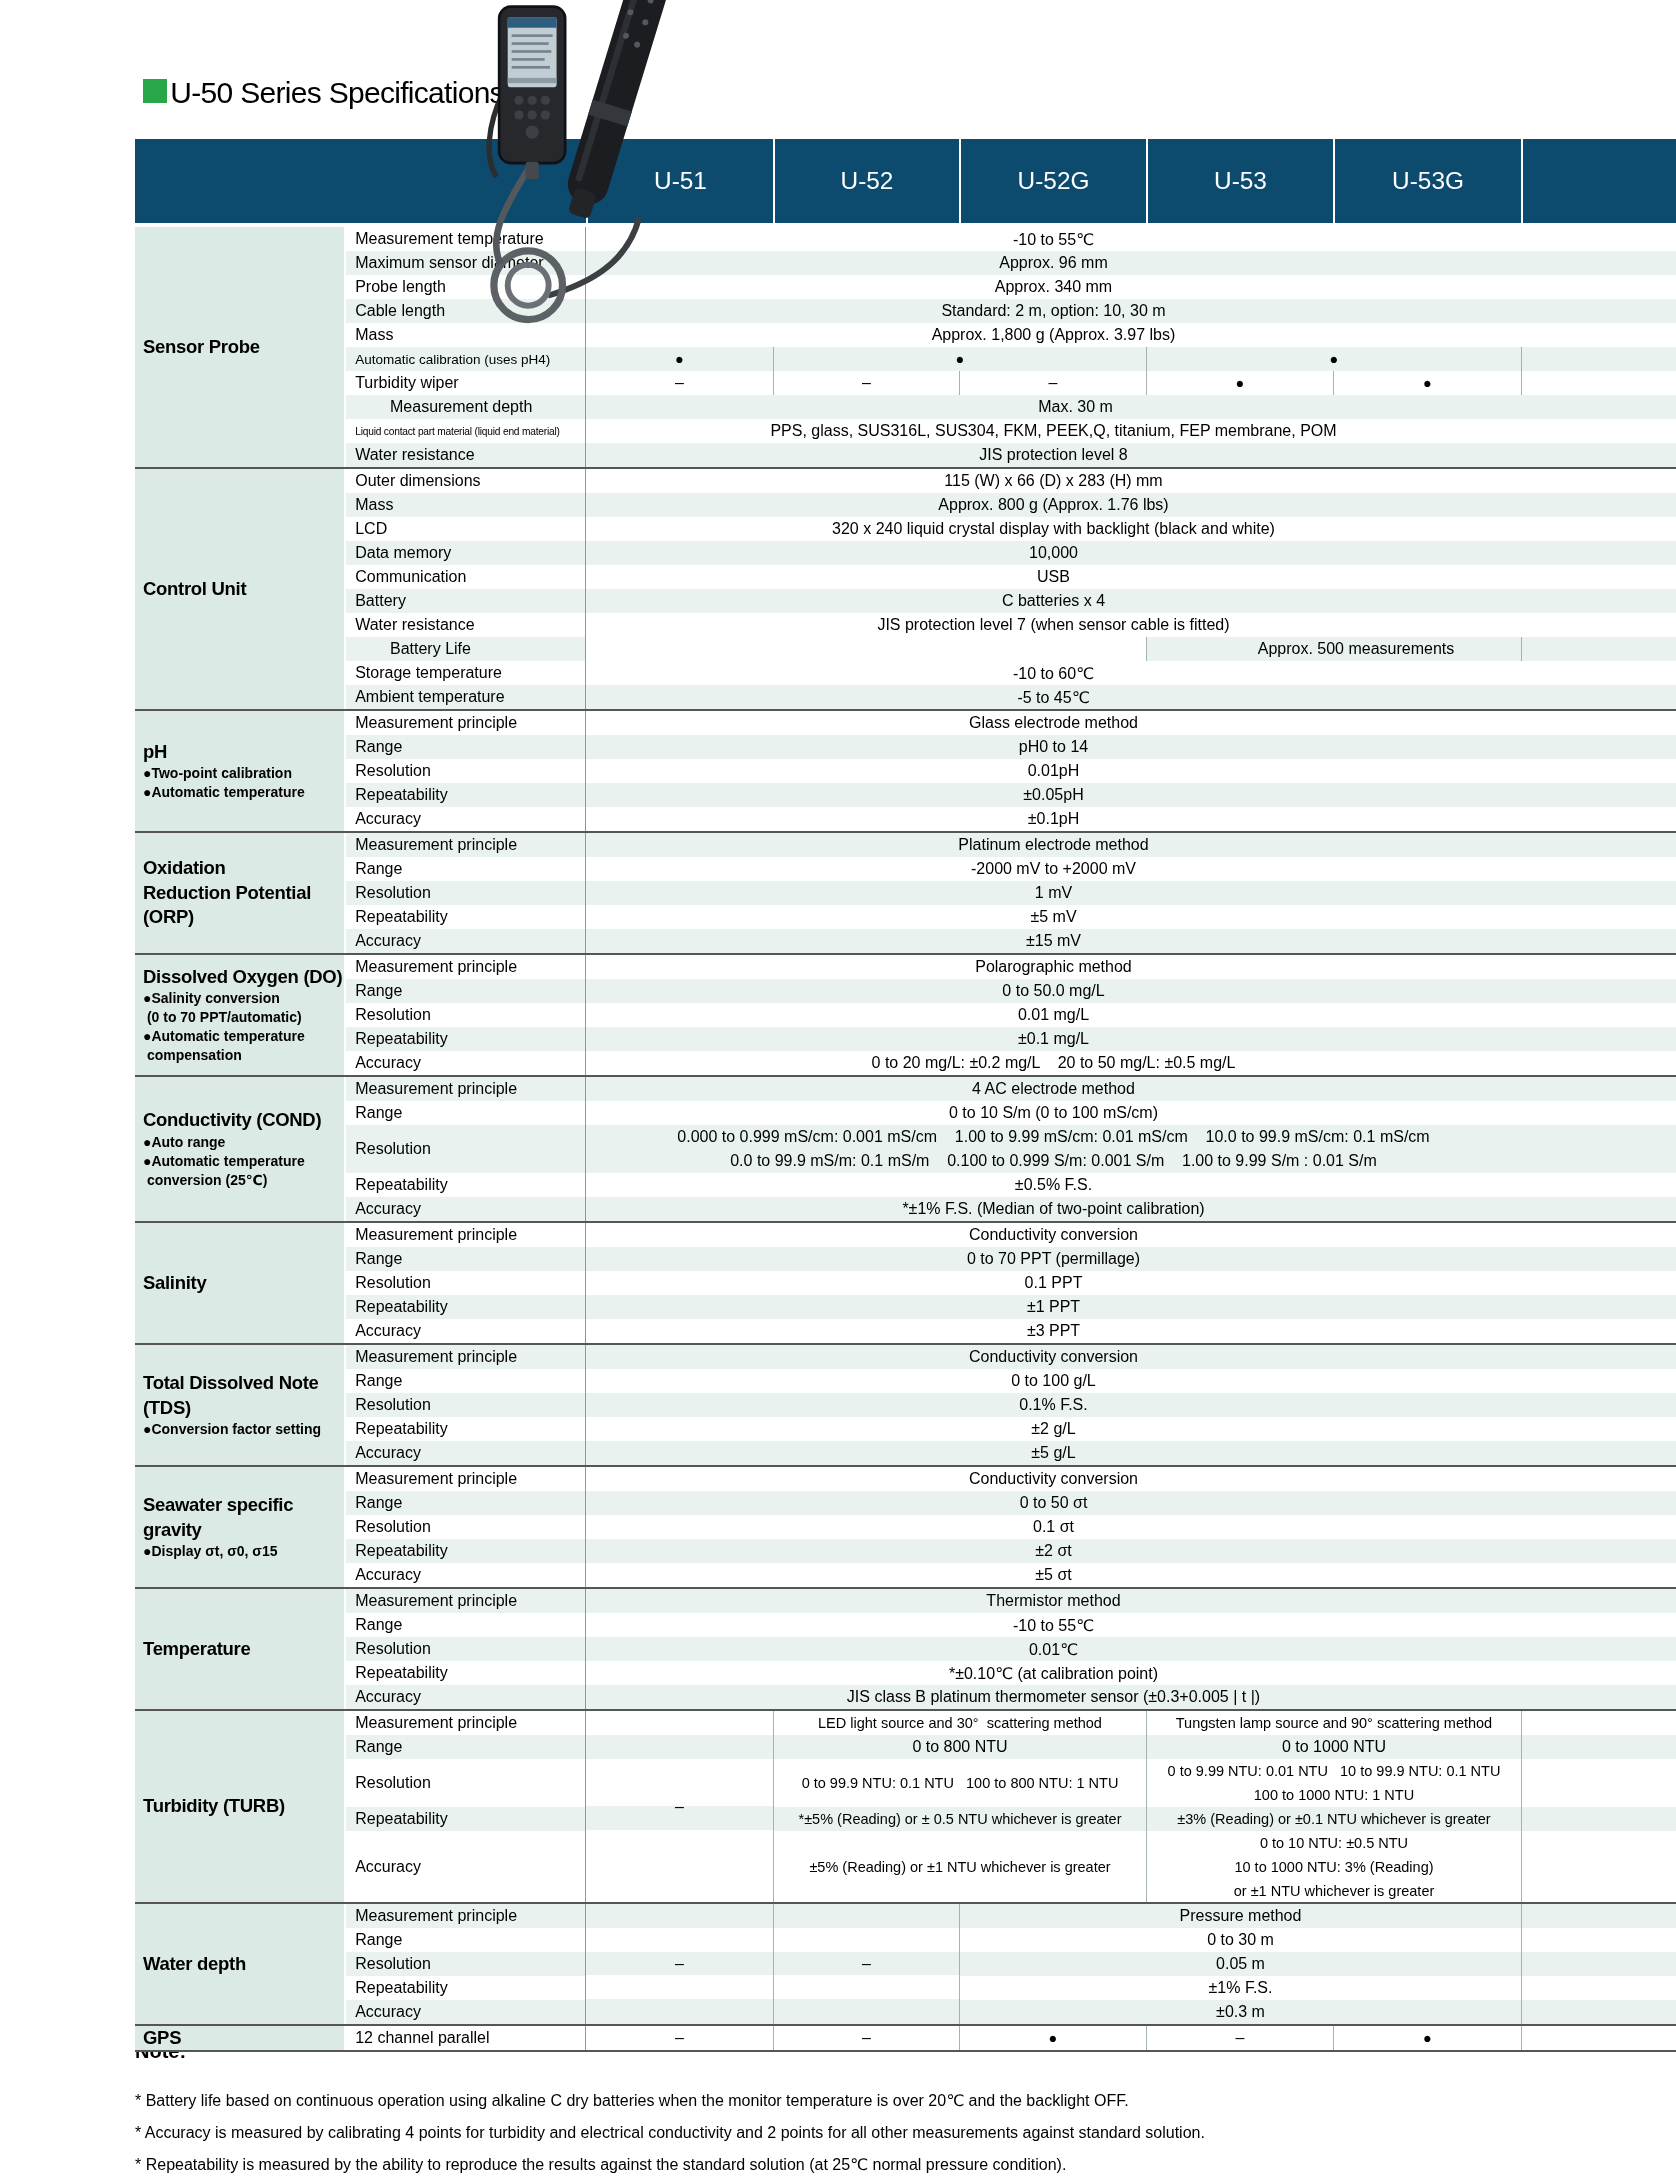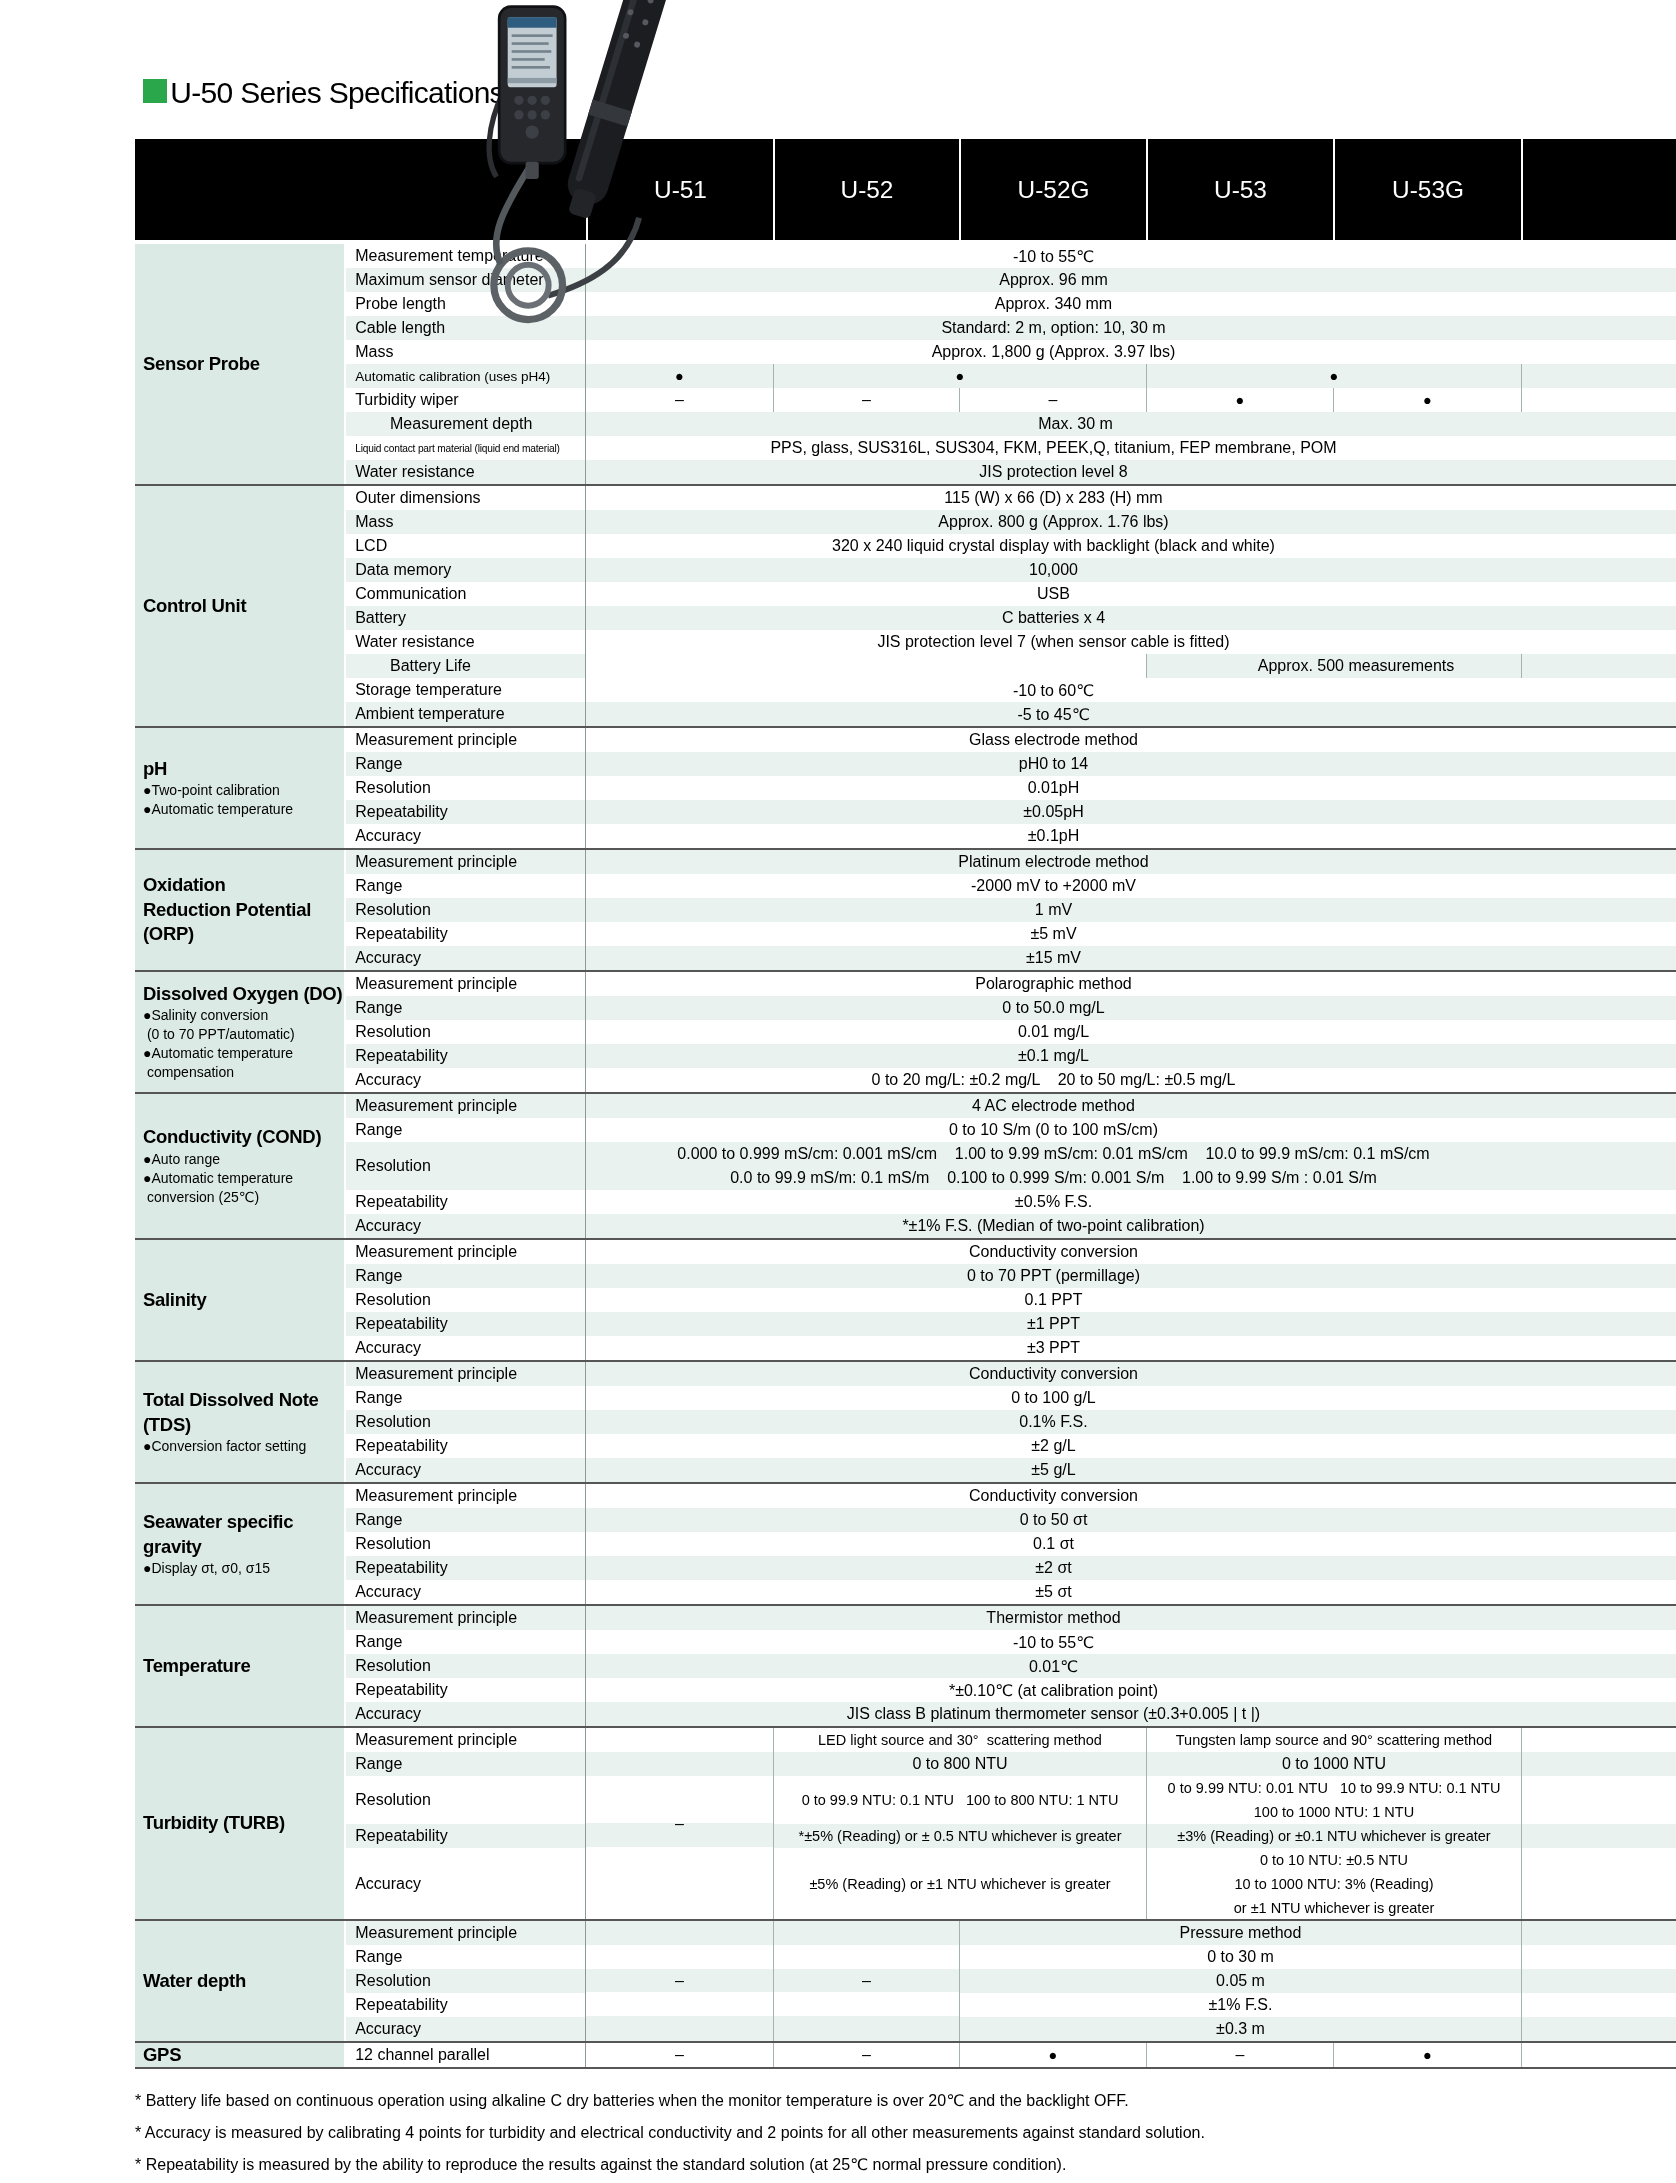--- a/index.html
+++ b/index.html
@@ -8,36 +8,36 @@
   
   .titlebar{position:absolute;left:143px;top:78px;display:flex;align-items:flex-start;z-index:3;}
   .sq{width:24px;height:24px;background:#2aa64b;margin-right:3.3px;margin-top:1.3px;flex:0 0 auto;}
   .titletext{font-size:30px;letter-spacing:-0.7px;line-height:30px;}
 
   
   .ill{position:absolute;left:462px;top:0px;z-index:5;}
 
   
   .tbl{position:absolute;left:135px;top:139px;width:1541px;z-index:4;}
-  .hdr{display:grid;grid-template-columns:451px 187px 186px 187px 187px 188px 155px;height:101px;background:#000000;margin-bottom:4px;}
+  .hdr{display:grid;grid-template-columns:451px 187px 186px 187px 187px 188px 155px;height:84px;background:#0c4a6e;margin-bottom:4px;}
   .hc{display:flex;align-items:center;justify-content:center;color:#fff;font-size:24.4px;border-left:2px solid #fff;}
   .hc.hl{border-left:none;}
 
   .sec{display:grid;grid-template-columns:211px 240px 187px 186px 187px 187px 188px 155px;border-top:2px solid #565656;}
   .sec.first{border-top:none;}
   .sec.last{border-bottom:2px solid #565656;}
   .r10{grid-template-rows:repeat(10,24px);}
   .r5{grid-template-rows:repeat(5,24px);}
   .r1{grid-template-rows:24px;}
   .rcond{grid-template-rows:24px 24px 48px 24px 24px;}
   .rturb{grid-template-rows:24px 24px 48px 24px 71px;}
 
   .lab{grid-column:1;grid-row:1/-1;background:#dceae5;border-right:2.6px solid #fff;display:flex;flex-direction:column;justify-content:center;padding-left:8px;box-sizing:border-box;}
   .lt{font-size:18.5px;font-weight:bold;line-height:24.4px;letter-spacing:-0.3px;}
-  .lb{font-size:14px;line-height:19px;white-space:pre;}
+  .lb{font-size:14px;line-height:19px;white-space:pre;font-weight:bold;}
 
   .c{box-sizing:border-box;display:flex;align-items:center;font-size:16px;background:#fff;white-space:pre;overflow:hidden;}
   .sp{grid-column:2;border-right:1.3px solid #8a9a95;padding-left:9.2px;}
   .sm{font-size:13.5px;}
   .xs{font-size:10.2px;letter-spacing:-0.2px;}
   .v{justify-content:center;text-align:center;}
   .t{background:#e9f2ee;}
   .f{grid-column:3/9;padding-right:155px;}
   .f22{font-size:14.5px;}
   .lines{flex-direction:column;justify-content:center;line-height:24px;}

